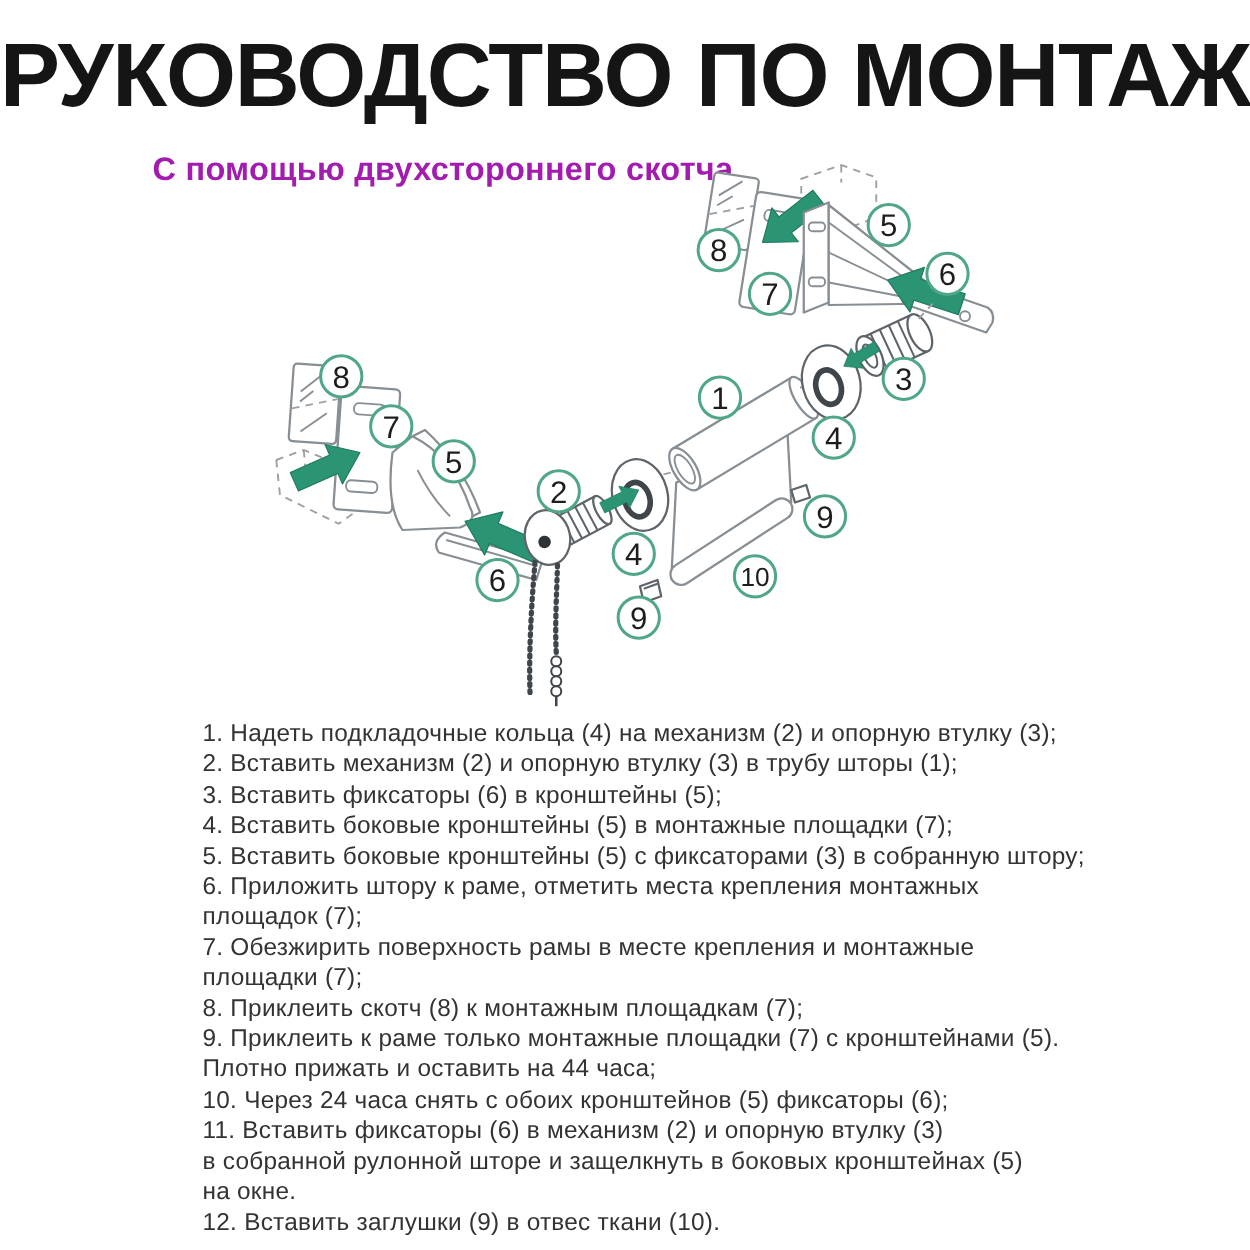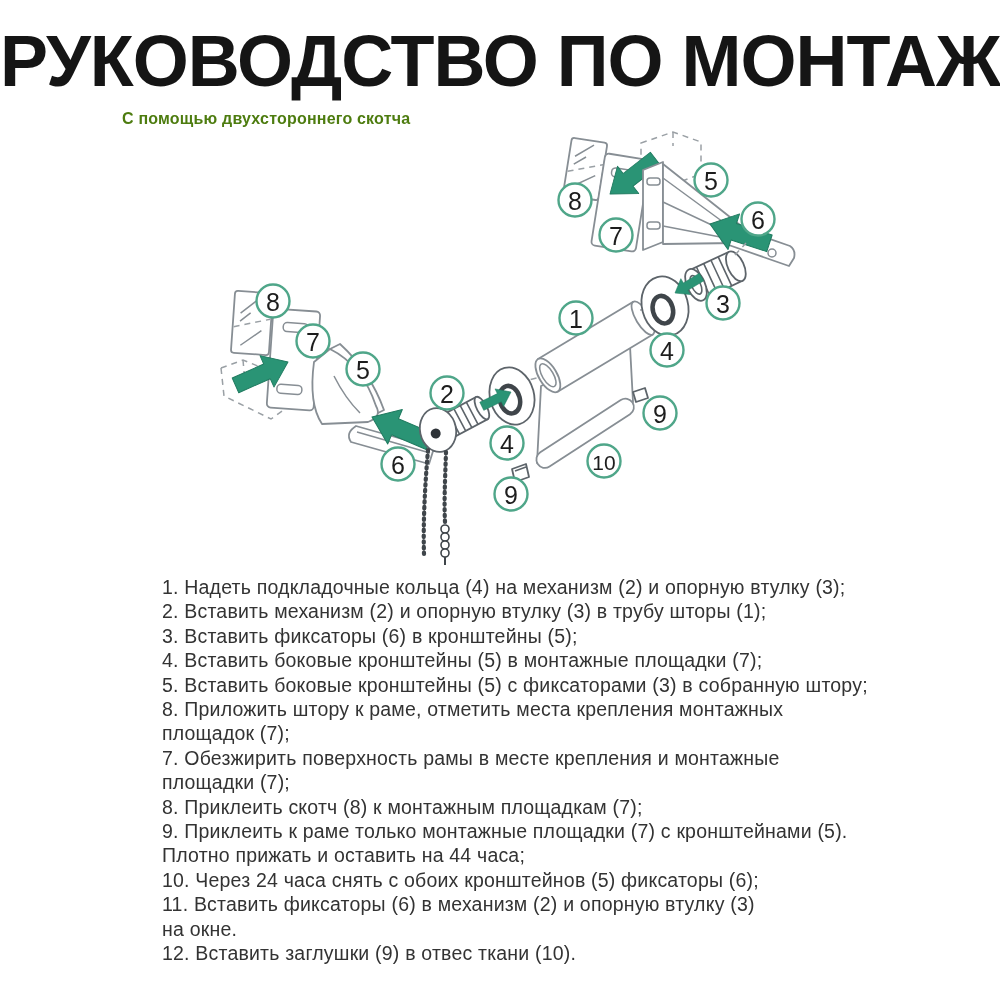--- a/index.html
+++ b/index.html
@@ -1,22 +1,22 @@
 <!DOCTYPE html>
 <html style="--green: #2a9475; --cgreen: #4fa689;"><head>
 <meta charset="utf-8">
 <style>
   html,body{margin:0;padding:0;background:#ffffff;}
   body{width:1000px;height:1000px;position:relative;overflow:hidden;
        font-family:"Liberation Sans",sans-serif;}
   .title{position:absolute;top:20px;left:0;width:1000px;text-align:center;
          font-size:72px;font-weight:700;letter-spacing:-1px;color:#151515;
          white-space:nowrap;}
-  .subtitle{position:absolute;top:110px;left:122px;font-size:16px;font-weight:700;
-            color:#4d7c0f;letter-spacing:0.2px;}
+  .subtitle{position:absolute;top:120px;left:122px;font-size:26px;font-weight:700;
+            color:#a21caf;letter-spacing:0.2px;}
   .diagram{position:absolute;top:130px;left:0;width:1000px;height:450px;}
   .instructions{position:absolute;top:575px;left:122px;width:800px;
                 font-size:19.5px;color:#333;letter-spacing:0.2px;margin-left:40px;}
   .instr-line{line-height:24.4px;white-space:nowrap;}
   svg .part{fill:#ffffff;stroke:#878e94;stroke-width:1.8;stroke-linejoin:round;}
   svg .part-d{fill:#ffffff;stroke:#5d646a;stroke-width:1.8;stroke-linejoin:round;}
   svg .ln{fill:none;stroke:#878e94;stroke-width:1.5;}
   svg .lnd{fill:none;stroke:#5d646a;stroke-width:1.6;}
   svg .dash{fill:none;stroke:#9aa0a5;stroke-width:1.5;stroke-dasharray:6 5;}
   svg .arrow{fill:var(--green,#2a9475);stroke:#1f7a5f;stroke-width:0.8;stroke-linejoin:round;}
@@ -223,24 +223,25 @@
       </g>
 </svg>
 </div>
 
 <div class="instructions">
     <div class="instr-line">1. Надеть подкладочные кольца (4) на механизм (2) и опорную втулку (3);</div>
     <div class="instr-line">2. Вставить механизм (2) и опорную втулку (3) в трубу шторы (1);</div>
     <div class="instr-line">3. Вставить фиксаторы (6) в кронштейны (5);</div>
     <div class="instr-line">4. Вставить боковые кронштейны (5) в монтажные площадки (7);</div>
     <div class="instr-line">5. Вставить боковые кронштейны (5) с фиксаторами (3) в собранную штору;</div>
-    <div class="instr-line">8. Приложить штору к раме, отметить места крепления монтажных</div>
+    <div class="instr-line">6. Приложить штору к раме, отметить места крепления монтажных</div>
     <div class="instr-line">площадок (7);</div>
     <div class="instr-line">7. Обезжирить поверхность рамы в месте крепления и монтажные</div>
     <div class="instr-line">площадки (7);</div>
     <div class="instr-line">8. Приклеить скотч (8) к монтажным площадкам (7);</div>
     <div class="instr-line">9. Приклеить к раме только монтажные площадки (7) с кронштейнами (5).</div>
     <div class="instr-line">Плотно прижать и оставить на 44 часа;</div>
     <div class="instr-line">10. Через 24 часа снять с обоих кронштейнов (5) фиксаторы (6);</div>
     <div class="instr-line">11. Вставить фиксаторы (6) в механизм (2) и опорную втулку (3)</div>
+    <div class="instr-line">в собранной рулонной шторе и защелкнуть в боковых кронштейнах (5)</div>
     <div class="instr-line">на окне.</div>
     <div class="instr-line">12. Вставить заглушки (9) в отвес ткани (10).</div>
   </div>
 
 </body></html>

